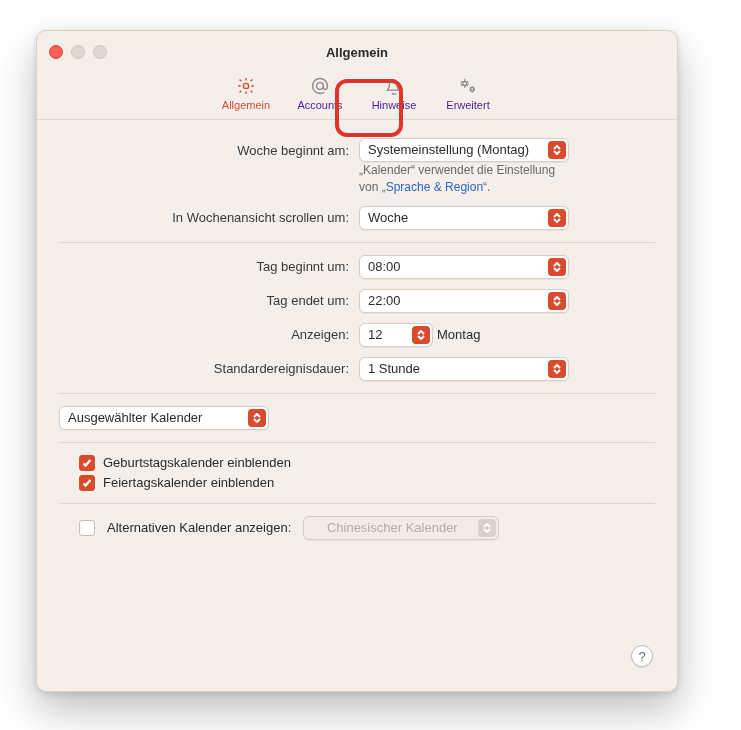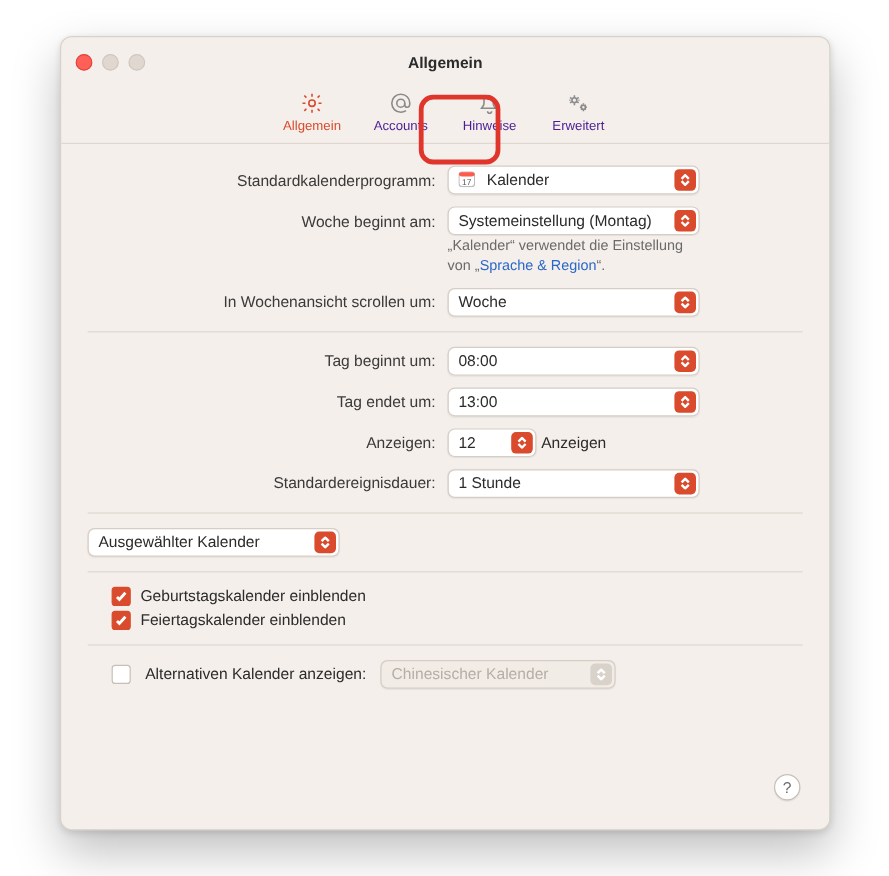--- a/index.html
+++ b/index.html
@@ -1,18 +1,18 @@
 <!DOCTYPE html>
 <html><head>
 <meta charset="utf-8">
 <style>
   html,body{margin:0;padding:0;background:#fff;font-family:-apple-system,"Helvetica Neue",Arial,sans-serif;font-size:13px;color:#2b2b2b;}
   .canvas{width:741px;height:730px;position:relative;}
   .window{
-    position:absolute;left:50px;top:30px;width:640px;height:660px;
+    position:absolute;left:36px;top:30px;width:640px;height:660px;
     background:#f4efeb;border:1px solid #d9d2cb;border-radius:10px;
     box-shadow:0 18px 40px rgba(0,0,0,0.25),0 2px 6px rgba(0,0,0,0.12);
     overflow:hidden;
   }
   
   .titlebar{height:44px;position:relative;text-align:center;}
   .traffic{position:absolute;left:12px;top:14px;display:flex;gap:8px;}
   .tl{width:12px;height:12px;border-radius:50%;}
   .tl.red{background:#fe5f57;border:0.5px solid #e14139;}
   .tl.grey{background:#e0d8d0;border:0.5px solid #cfc6be;}
@@ -34,21 +34,21 @@
   .select{
     position:relative;background:#fff;border:1px solid #d6cec6;border-radius:6px;
     height:22px;line-height:22px;padding:0 26px 0 8px;font-size:13px;
     box-shadow:0 0.5px 1px rgba(0,0,0,0.05);
   }
   .select .chevs{
     position:absolute;right:2px;top:2px;width:18px;height:18px;border-radius:4px;
     background:#d94b2c;display:flex;flex-direction:column;align-items:center;justify-content:center;gap:0px;
   }
   .select .chevs svg{width:8px;height:5px;stroke:#fff;stroke-width:2;fill:none;}
-  .select.disabled{color:#b5aea6;background:#f2ece6;}
+  .select.disabled{color:#b5aea6;background:#f2ece6;text-align:center;}
   .select.disabled .chevs{background:#d9d2cb;}
   .select .calicon{display:inline-block;vertical-align:-2px;margin-right:6px;}
   .hint{font-size:12px;color:#6a6a6a;margin:-4px 0 10px 300px;max-width:210px;line-height:1.4;}
   .hint a{color:#2a67c9;text-decoration:none;}
   .sep{height:1px;background:#e0d8d0;margin:12px 0;}
   .num{display:flex;align-items:center;gap:4px;}
   .num .select{width:38px;flex:none;}
   .checkrow{display:flex;align-items:center;gap:8px;margin:4px 0;padding-left:20px;}
   .cb{width:14px;height:14px;border-radius:3px;border:1px solid #c8bfb6;background:#fff;display:flex;align-items:center;justify-content:center;}
   .cb.checked{background:#d94b2c;border-color:#d94b2c;}
@@ -108,43 +108,20 @@
             </svg>
       </span>
       <span class="lbl">Erweitert</span>
     </div>
   </div>
 
   <div class="hl" style="left:298px;top:48px;width:60px;height:50px;"></div>
 
   <div class="content">
 
-    <div class="row">
-      <div class="label">Standardkalenderprogramm:</div>
-      <div class="ctrl">
-        <div class="select">
-          <span class="calicon">
-            <svg width="14" height="14" viewBox="0 0 14 14">
-                  <rect x="0.5" y="1.5" width="13" height="12" rx="2.5" fill="#fff" stroke="#bdbdbd"></rect>
-                  <rect x="0.5" y="1.5" width="13" height="3.5" rx="2.5" fill="#ff5a4e"></rect>
-                  <text x="7" y="12" text-anchor="middle" font-size="7" fill="#555" font-family="Arial">17</text>
-                </svg>
-          </span>
-          <span>Kalender</span>
-          <span class="chevs">
-                <svg viewBox="0 0 8 5">
-                  <path d="M1 4l3-3 3 3"></path>
-                </svg>
-                <svg viewBox="0 0 8 5">
-                  <path d="M1 1l3 3 3-3"></path>
-                </svg>
-              </span>
-        </div>
-      </div>
-    </div>
 
 
     <div class="row" style="margin-bottom:4px;">
       <div class="label">Woche beginnt am:</div>
       <div class="ctrl">
         <div class="select">
           <span>Systemeinstellung (Montag)</span>
           <span class="chevs">
                 <svg viewBox="0 0 8 5">
                   <path d="M1 4l3-3 3 3"></path>
@@ -193,21 +170,21 @@
                 </svg>
               </span>
         </div>
       </div>
     </div>
 
     <div class="row">
       <div class="label">Tag endet um:</div>
       <div class="ctrl">
         <div class="select">
-          <span>13:00</span>
+          <span>22:00</span>
           <span class="chevs">
                 <svg viewBox="0 0 8 5">
                   <path d="M1 4l3-3 3 3"></path>
                 </svg>
                 <svg viewBox="0 0 8 5">
                   <path d="M1 1l3 3 3-3"></path>
                 </svg>
               </span>
         </div>
       </div>
@@ -220,21 +197,21 @@
           <span>12</span>
           <span class="chevs">
                 <svg viewBox="0 0 8 5">
                   <path d="M1 4l3-3 3 3"></path>
                 </svg>
                 <svg viewBox="0 0 8 5">
                   <path d="M1 1l3 3 3-3"></path>
                 </svg>
               </span>
         </div>
-        <span>Anzeigen</span>
+        <span>Montag</span>
       </div>
     </div>
 
     <div class="row">
       <div class="label">Standardereignisdauer:</div>
       <div class="ctrl">
         <div class="select">
           <span>1 Stunde</span>
           <span class="chevs">
                 <svg viewBox="0 0 8 5">

